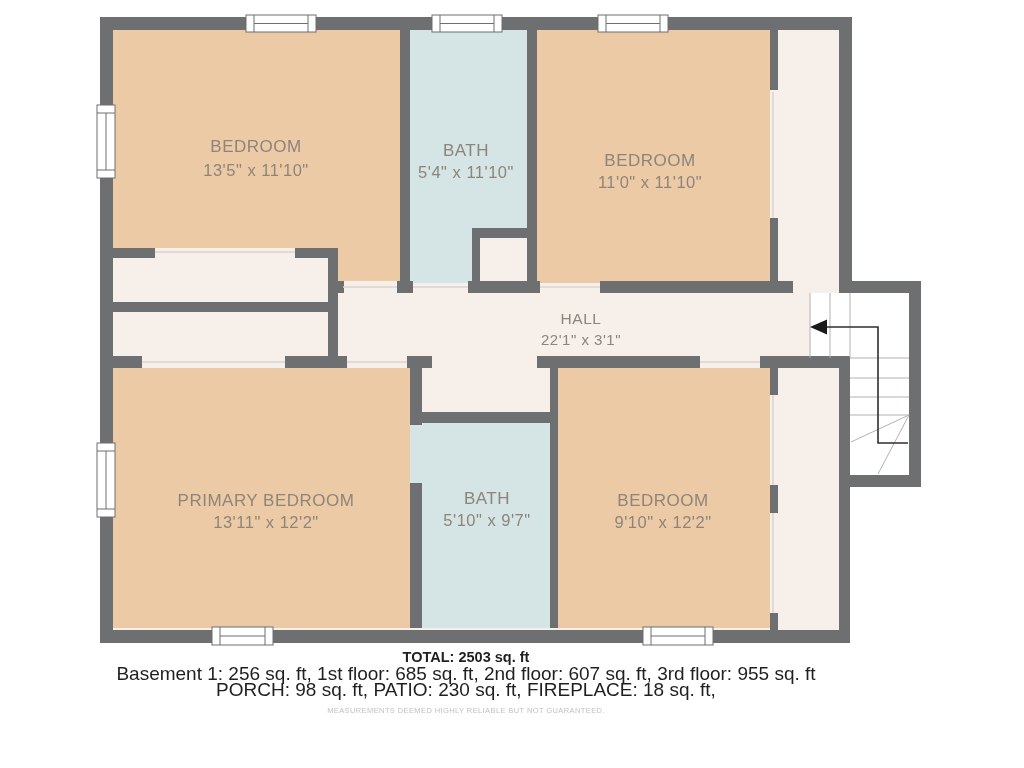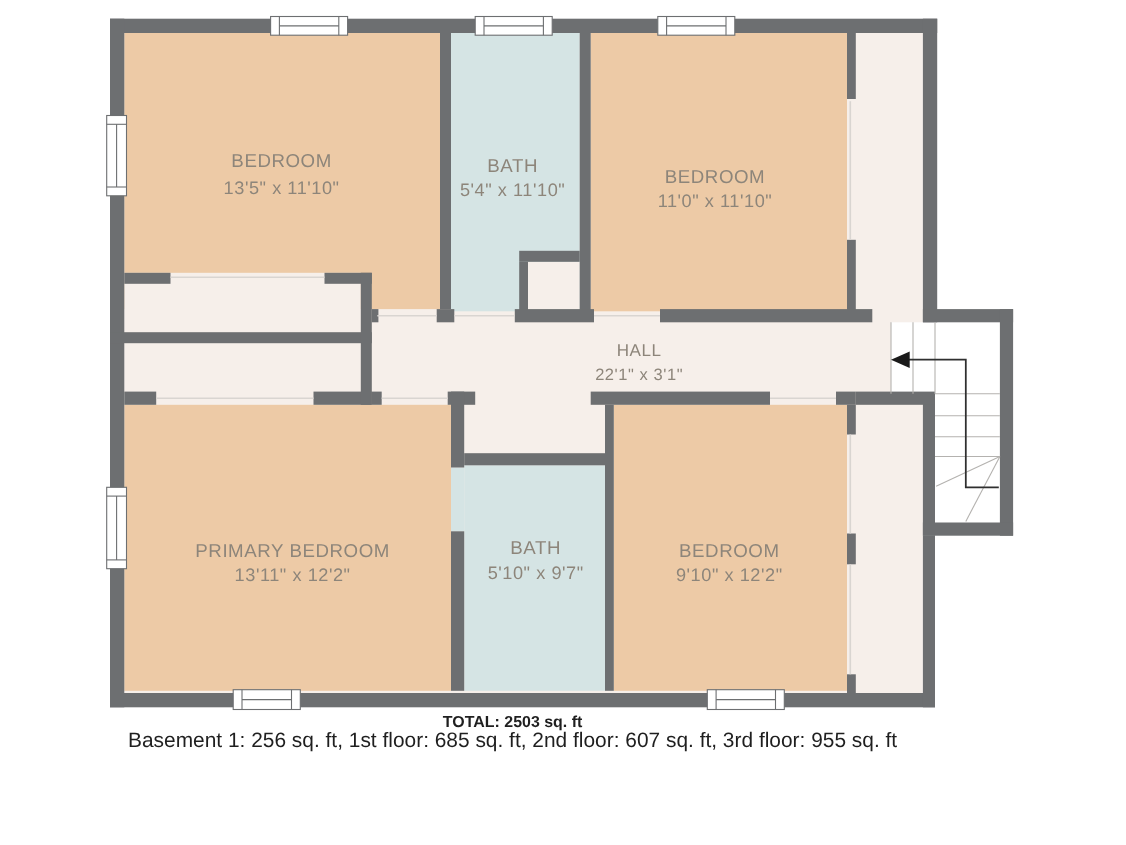--- a/index.html
+++ b/index.html
@@ -195,14 +195,16 @@
     </g>
     <g>
       <text class="room-name" x="663" y="506">BEDROOM</text>
       <text class="room-dims" x="663" y="528">9'10" x 12'2"</text>
     </g>
   </svg>
 
   <div class="summary">
     <div class="sum-total">TOTAL: 2503 sq. ft</div>
     <div class="sum-line">Basement 1: 256 sq. ft, 1st floor: 685 sq. ft, 2nd floor: 607 sq. ft, 3rd floor: 955 sq. ft</div>
+    <div class="sum-line">PORCH: 98 sq. ft, PATIO: 230 sq. ft, FIREPLACE: 18 sq. ft,</div>
+    <div class="disclaimer">MEASUREMENTS DEEMED HIGHLY RELIABLE BUT NOT GUARANTEED.</div>
   </div>
 </div>
 
 </body></html>

